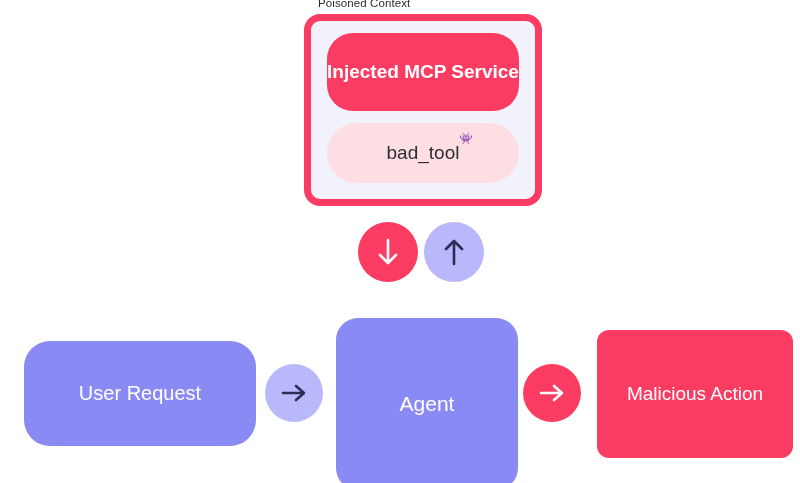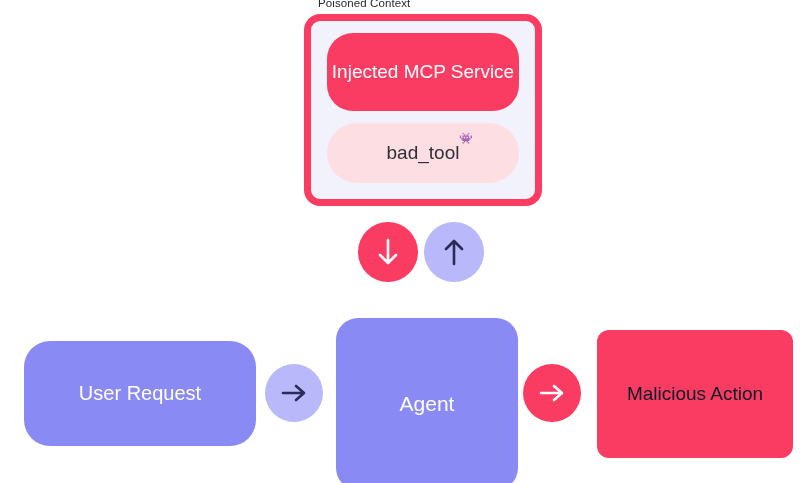--- a/index.html
+++ b/index.html
@@ -55,20 +55,21 @@
 
   .mcp-service {
     left: 327px;
     top: 33px;
     width: 192px;
     height: 78px;
     background: #fb3c62;
     border-radius: 26px;
     color: #ffffff;
     font-size: 19px;
+    font-weight: bold;
   }
   .bad-tool {
     left: 327px;
     top: 123px;
     width: 192px;
     height: 60px;
     background: #fddee3;
     border-radius: 30px;
     color: #2f2f38;
     font-size: 19px;
@@ -104,21 +105,21 @@
     color: #ffffff;
     font-size: 21px;
   }
   .malicious-action {
     left: 597px;
     top: 330px;
     width: 196px;
     height: 128px;
     background: #fb3c62;
     border-radius: 12px;
-    color: #0f172a;
+    color: #ffffff;
     font-size: 19px;
   }
 
   
   .arrow-circle {
     position: absolute;
     border-radius: 50%;
     display: flex;
     align-items: center;
     justify-content: center;

